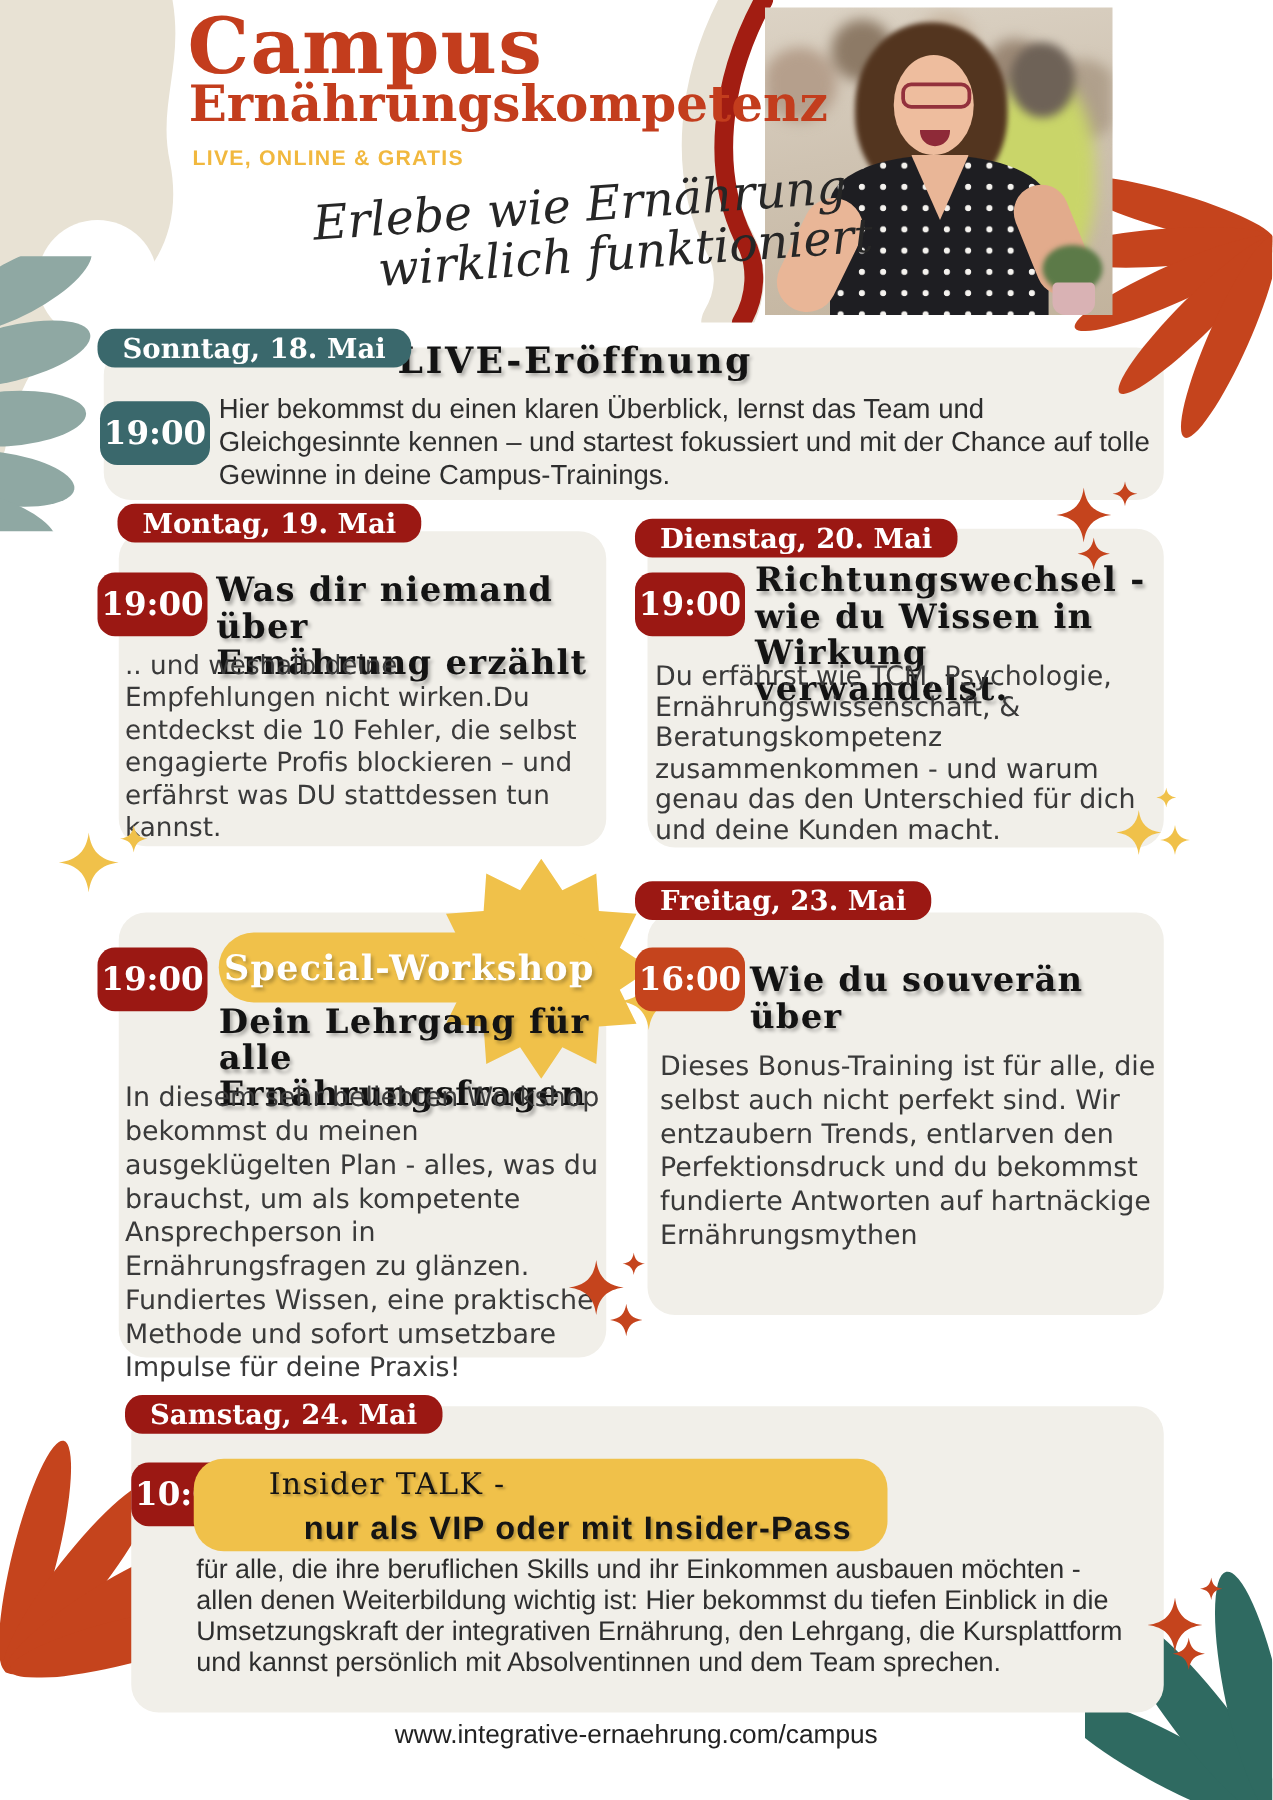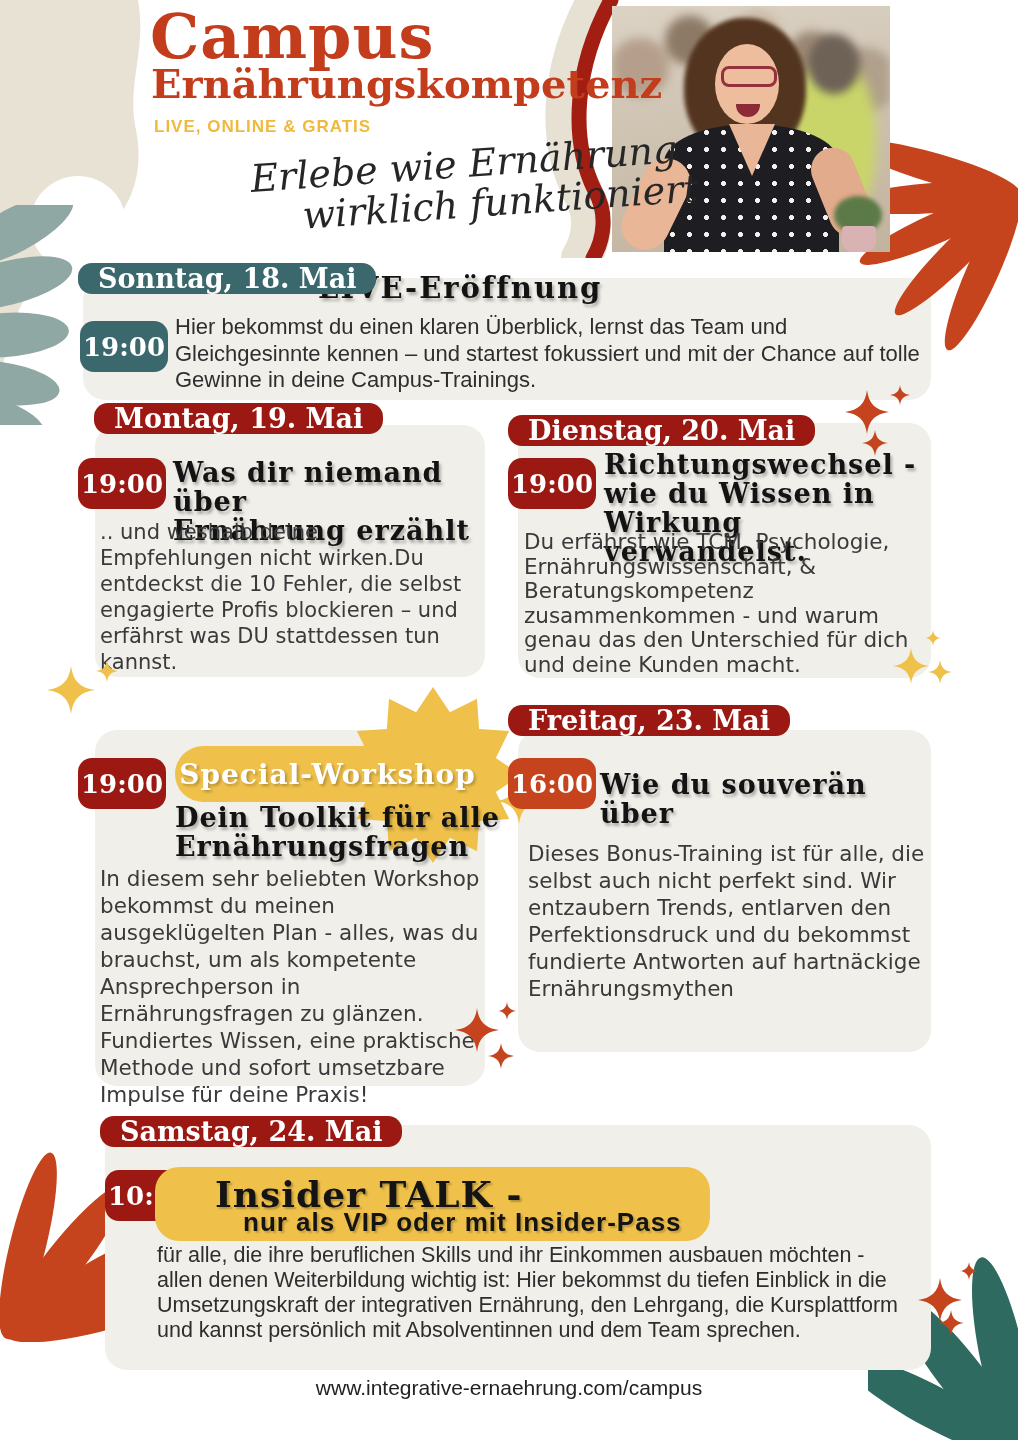--- a/index.html
+++ b/index.html
@@ -53,38 +53,38 @@
   .ph-plant{position:absolute;left:222px;top:190px;width:48px;height:38px;background:#5c7a48;
             border-radius:50%;filter:blur(2px);}
   .ph-pot{position:absolute;left:230px;top:220px;width:34px;height:26px;background:#d9b2b4;
           border-radius:4px 4px 10px 10px;}
 
   
   .event{position:absolute;}
   .card{position:absolute;background:#F1EFE9;border-radius:22px;z-index:1;}
   .date-badge{position:absolute;display:inline-flex;align-items:center;height:31px;padding:0 20px;
               background:#9B1813;color:#fff;font-family:"DejaVu Serif",serif;font-weight:bold;
-              font-size:27px;border-radius:14px;z-index:5;white-space:nowrap;}
+              font-size:22px;border-radius:14px;z-index:5;white-space:nowrap;}
   .date-badge.teal{background:#3A686C;}
   .time-badge{position:absolute;display:flex;align-items:center;justify-content:center;width:88px;height:51px;
               background:#9B1813;color:#fff;font-family:"DejaVu Serif",serif;font-weight:bold;
               font-size:26px;border-radius:14px;z-index:5;}
   .time-badge.teal{background:#3A686C;}
   .time-badge.orange{background:#C5441D;}
   .ev-title{position:absolute;font-family:"DejaVu Serif",serif;font-weight:bold;color:#131313;
             font-size:27px;line-height:1.07;letter-spacing:1px;z-index:4;
             text-shadow:2px 3px 3px rgba(0,0,0,0.28);}
   .ev-body{position:absolute;color:#3a3a3a;font-size:21.5px;line-height:27px;z-index:4;}
   .ev-body.narrow{font-family:"Liberation Sans",sans-serif;color:#2e2e2e;}
   .pill{position:absolute;background:#F0C14A;border-radius:28px;z-index:5;}
   .pill-label{display:flex;align-items:center;justify-content:center;height:100%;width:100%;
               font-family:"DejaVu Serif",serif;font-weight:bold;font-size:28px;color:#ffffff;
               letter-spacing:1px;text-shadow:2px 2px 3px rgba(0,0,0,0.25);}
-  .insider-l1{position:absolute;left:60px;top:6px;font-family:"DejaVu Serif",serif;font-weight:bold;
-              font-size:36px;color:#141414;letter-spacing:1px;text-shadow:2px 2px 2px rgba(0,0,0,0.25);
+  .insider-l1{position:absolute;left:60px;top:6px;font-family:"DejaVu Serif",serif;font-weight:normal;
+              font-size:24px;color:#141414;letter-spacing:1px;text-shadow:2px 2px 2px rgba(0,0,0,0.25);
               white-space:nowrap;}
   .insider-l2{position:absolute;left:88px;top:40px;font-family:"Liberation Sans",sans-serif;font-weight:bold;
               font-size:26px;color:#141414;letter-spacing:1px;text-shadow:2px 2px 2px rgba(0,0,0,0.2);
               white-space:nowrap;}
   .footer{position:absolute;left:0;top:1376px;width:100%;text-align:center;z-index:4;
           font-family:"Liberation Sans",sans-serif;font-size:21px;color:#222;}
 
   .z1{z-index:1}.z2{z-index:2}.z25{z-index:2}.z3{z-index:3}
   .spark{position:absolute;z-index:5;}
 </style>
@@ -198,21 +198,21 @@
   <div class="event" style="left:78px;top:703px;width:445px;height:390px;">
     <div class="card" style="left:17px;top:27px;width:390px;height:356px;"></div>
     <svg class="abs z3" style="left:267px;top:-16px" width="176" height="176" viewBox="0 0 100 100">
       <polygon fill="#F0C14A" points="100,50 85.7,59.6 93.3,75 76.2,76.2 75,93.3 59.6,85.7 50,100 40.4,85.7 25,93.3 23.8,76.2 6.7,75 14.3,59.6 0,50 14.3,40.4 6.7,25 23.8,23.8 25,6.7 40.4,14.3 50,0 59.6,14.3 75,6.7 76.2,23.8 93.3,25 85.7,40.4"></polygon>
     </svg>
     <div class="time-badge" style="left:0;top:55px;">19:00</div>
     <div class="pill" style="left:97px;top:43px;width:305px;height:56px;">
       <div class="pill-label">Special-Workshop</div>
     </div>
     <div class="ev-title" style="left:97px;top:101px;">
-      <div>Dein Toolkit für alle</div>
+      <div>Dein Lehrgang für alle</div>
       <div>Ernährungsfragen</div>
     </div>
     <div class="ev-body" style="left:22px;top:162px;width:382px;font-size:21.5px;line-height:27px;">In diesem sehr beliebten Workshop bekommst du meinen ausgeklügelten Plan - alles, was du brauchst, um als kompetente Ansprechperson in Ernährungsfragen zu glänzen. Fundiertes Wissen, eine praktische Methode und sofort umsetzbare Impulse für deine Praxis!</div>
   </div>
 
   <div class="event" style="left:508px;top:703px;width:425px;height:350px;">
     <div class="card" style="left:10px;top:27px;width:413px;height:322px;"></div>
     <svg class="spark" style="left:-12px;top:75px;z-index:2" width="46" height="46" viewBox="0 0 100 100">
         <path fill="#F0C14A" d="M50 0C54 31 69 46 100 50C69 54 54 69 50 100C46 69 31 54 0 50C31 46 46 31 50 0Z"></path>
       </svg>

